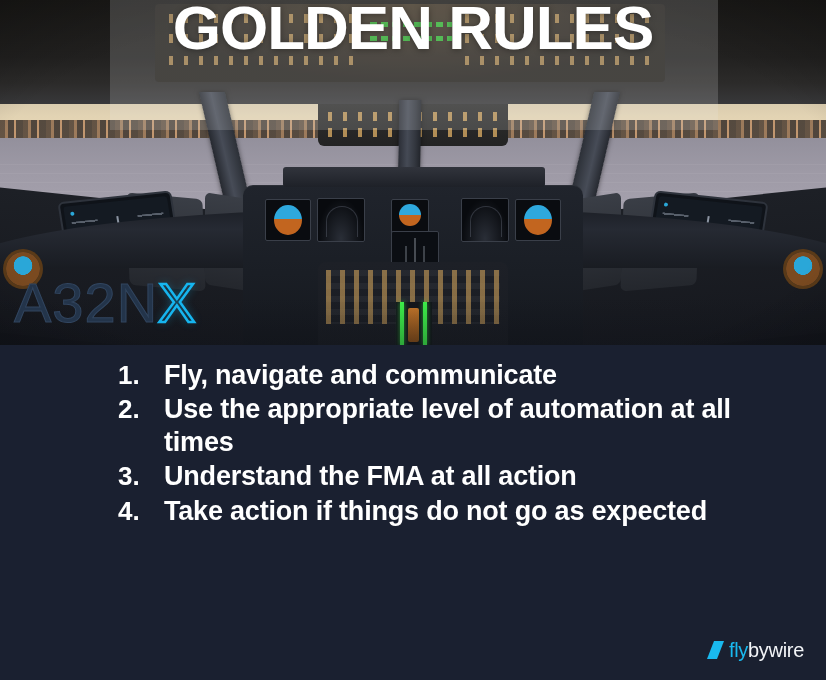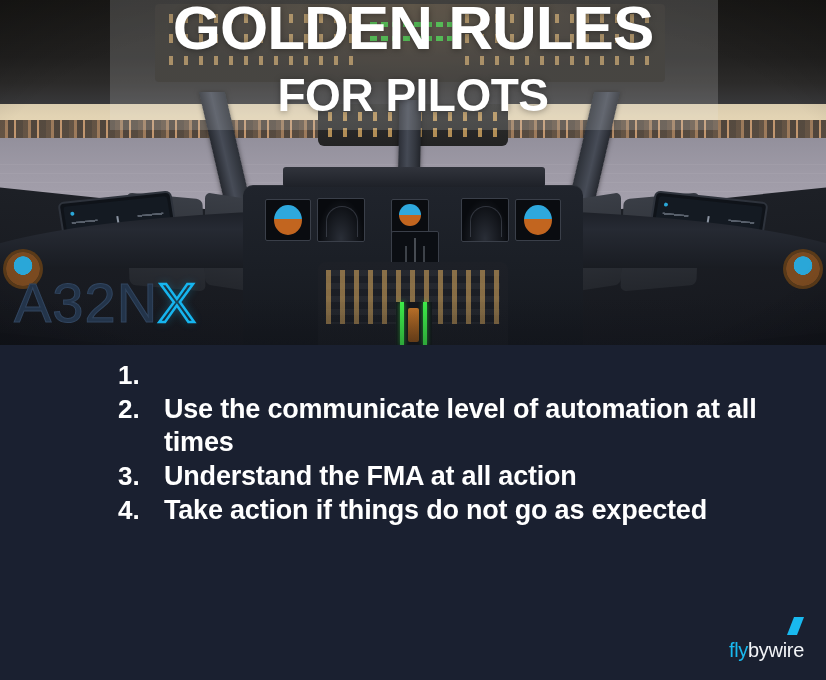--- a/index.html
+++ b/index.html
@@ -421,23 +421,22 @@
     line-height: 1.35;
     letter-spacing: -0.1px;
     margin-top: 1px;
   }
 
   
   .fbw {
     position: absolute;
     right: 22px; bottom: 20px;
     display: flex;
-    align-items: flex-end;
+    align-items: center;
     gap: 5px;
-    flex-direction: column;
   }
   .fbw-mark {
     width: 17px; height: 18px;
     position: relative;
   }
   .fbw-mark svg { display: block; }
   .fbw-text {
     font-size: 20px;
     font-weight: 400;
     letter-spacing: -0.3px;
@@ -533,38 +532,38 @@
       </div>
     </div>
 
     <div class="cup cup-l"></div>
     <div class="cup cup-r"></div>
 
     <div class="vignette"></div>
 
     <div class="title-band"></div>
     <div class="title-main">GOLDEN RULES</div>
-    <div class="title-sub">FOR PILOTS</div>
 
     <div class="wordmark"><span class="wm-base">A32N</span><span class="wm-x">X</span></div>
   </div>
 
   <div class="list-section">
     <div class="rules">
 
       <div class="rule">
         <div class="rule-num">1.</div>
         <div class="rule-body">
+          <div class="rule-text">Fly, navigate and communicate</div>
         </div>
       </div>
 
       <div class="rule">
         <div class="rule-num">2.</div>
         <div class="rule-body">
-          <div class="rule-text">Use the communicate level of automation at all times</div>
+          <div class="rule-text">Use the appropriate level of automation at all times</div>
         </div>
       </div>
 
       <div class="rule">
         <div class="rule-num">3.</div>
         <div class="rule-body">
           <div class="rule-text">Understand the FMA at all action</div>
         </div>
       </div>
 

